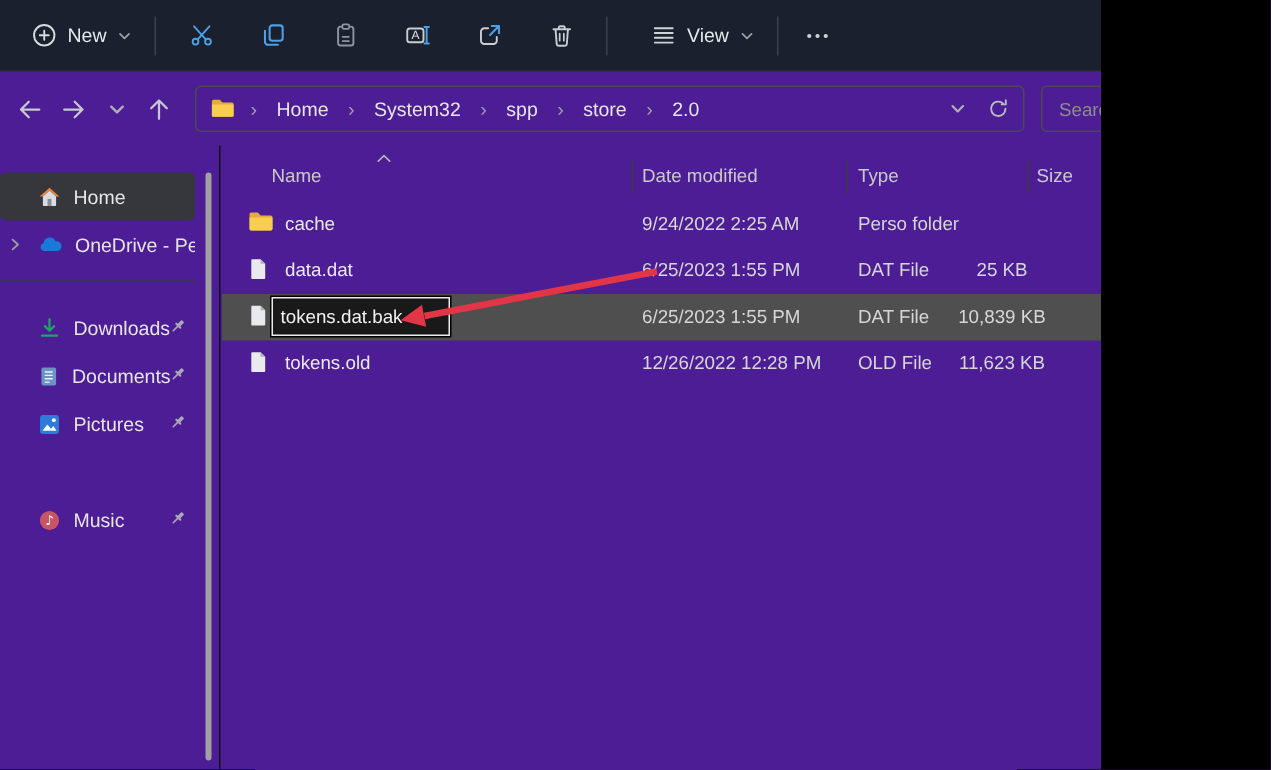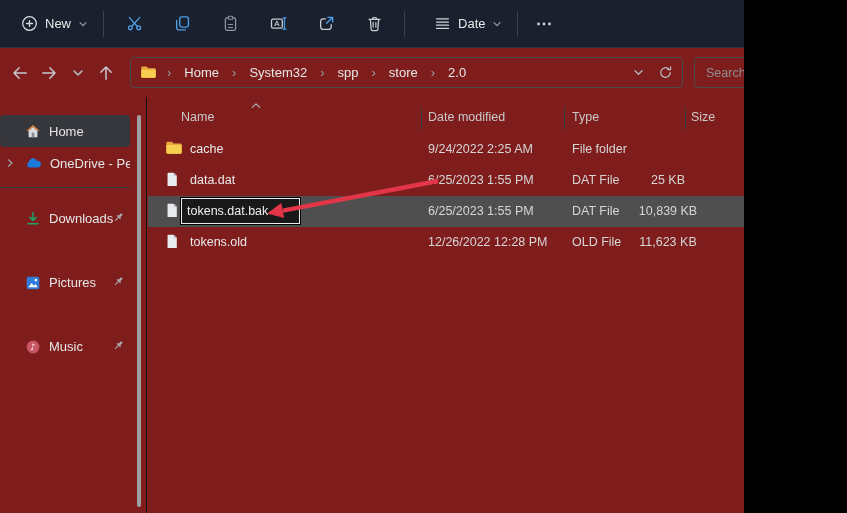--- a/index.html
+++ b/index.html
@@ -1,17 +1,17 @@
 <!DOCTYPE html>
 <html><head>
 <meta charset="utf-8">
 <style>
   html,body{margin:0;padding:0;background:#000;}
-  .screen{position:relative;width:734px;height:513px;background:#7f1d1d;overflow:hidden;
-          font-family:"Liberation Sans",sans-serif;color:#e8e8e8;font-size:13px;padding-left:10px;}
+  .screen{position:relative;width:734px;height:513px;background:#4c1d95;overflow:hidden;
+          font-family:"Liberation Sans",sans-serif;color:#e8e8e8;font-size:13px;}
   svg{display:block;}
   
   .toolbar{position:absolute;left:0;top:0;width:847px;height:48px;background:#1a202d;
            border-bottom:1px solid #31343d;display:flex;align-items:center;box-sizing:border-box;padding-left:12px;}
   .tb-btn{display:flex;align-items:center;gap:7px;padding:7px 9px;border-radius:4px;cursor:default;}
   .tb-label{color:#e7e9ec;}
   .tb-div{width:1px;height:26px;background:#3b4150;margin:0 6px;flex:none;}
   .icon-btn{width:48px;height:36px;display:flex;align-items:center;justify-content:center;border-radius:4px;flex:none;}
   
   .addr-row{position:absolute;left:0;top:49px;width:847px;height:48px;}
@@ -130,21 +130,21 @@
       </span>
     </div>
     <div class="tb-div"></div>
     <div style="width:14px"></div>
     <div class="tb-btn">
       <span>
         <svg width="17" height="17" viewBox="0 0 16 16">
             <path d="M2.4 3.6h11.2M2.4 6.6h11.2M2.4 9.6h11.2M2.4 12.6h11.2" stroke="#cfd3d8" stroke-width="1.2" stroke-linecap="round"></path>
           </svg>
       </span>
-      <span class="tb-label">Date</span>
+      <span class="tb-label">View</span>
       <span>
         <svg width="10" height="10" viewBox="0 0 10 10">
             <path d="M2 3.6l3 3 3-3" fill="none" stroke="#9aa0a6" stroke-width="1.2" stroke-linecap="round" stroke-linejoin="round"></path>
           </svg>
       </span>
     </div>
     <div class="tb-div"></div>
     <div class="icon-btn" style="width:40px">
       <span>
         <svg width="18" height="16" viewBox="0 0 18 16">
@@ -258,20 +258,38 @@
       <span class="pin">
         <svg width="13" height="13" viewBox="0 0 16 16">
             <g transform="rotate(45 8 8)">
               <rect x="6.5" y="2" width="3" height="4.8" rx="0.7" fill="#a7acb3"></rect>
               <rect x="4.8" y="6.5" width="6.4" height="1.7" rx="0.85" fill="#a7acb3"></rect>
               <path d="M8 8.4v4.8" stroke="#a7acb3" stroke-width="1.3" stroke-linecap="round"></path>
             </g>
           </svg>
       </span>
     </div>
+    <div class="side-item" style="top:138px">
+      <span>
+        <svg width="15" height="16" viewBox="0 0 16 16">
+            <rect x="2.8" y="1.6" width="10.4" height="12.8" rx="1.3" fill="#6b93c4"></rect>
+            <path d="M5.2 4.8h5.6M5.2 7.2h5.6M5.2 9.6h5.6M5.2 12h3.4" stroke="#eef2f7" stroke-width="1"></path>
+          </svg>
+      </span>
+      <span class="lbl">Documents</span>
+      <span class="pin">
+        <svg width="13" height="13" viewBox="0 0 16 16">
+            <g transform="rotate(45 8 8)">
+              <rect x="6.5" y="2" width="3" height="4.8" rx="0.7" fill="#a7acb3"></rect>
+              <rect x="4.8" y="6.5" width="6.4" height="1.7" rx="0.85" fill="#a7acb3"></rect>
+              <path d="M8 8.4v4.8" stroke="#a7acb3" stroke-width="1.3" stroke-linecap="round"></path>
+            </g>
+          </svg>
+      </span>
+    </div>
     <div class="side-item" style="top:170px">
       <span>
         <svg width="16" height="16" viewBox="0 0 16 16">
             <rect x="1.7" y="1.7" width="12.6" height="12.6" rx="2" fill="#2e7bd9"></rect>
             <circle cx="10.9" cy="5.1" r="1.3" fill="#fff"></circle>
             <path d="M3.3 12.2l3.3-4.2 2.4 2.8 1.6-1.8 2.1 3.2z" fill="#fff"></path>
           </svg>
       </span>
       <span class="lbl">Pictures</span>
       <span class="pin">
@@ -324,21 +342,21 @@
 
     <div class="row" style="top:37px">
       <span class="c-icon">
         <svg width="18" height="16" viewBox="0 0 16 14">
             <path d="M1.2 2.4a1 1 0 0 1 1-1h3.9l1.7 1.7h6a1 1 0 0 1 1 1v6.9a1 1 0 0 1-1 1H2.2a1 1 0 0 1-1-1z" fill="#e9a941"></path>
             <path d="M1.2 4.4h13.6v6.6a1 1 0 0 1-1 1H2.2a1 1 0 0 1-1-1z" fill="#f7ce4e"></path>
           </svg>
       </span>
       <span class="c-name">cache</span>
       <span class="c-date">9/24/2022 2:25 AM</span>
-      <span class="c-type">File folder</span>
+      <span class="c-type">Perso folder</span>
       <span class="c-size"></span>
     </div>
 
     <div class="row" style="top:68px">
       <span class="c-icon">
         <svg width="15" height="17" viewBox="0 0 16 17">
             <path d="M3.4 1.3h5.9l3.3 3.3v10.2a.7.7 0 0 1-.7.7H3.4a.7.7 0 0 1-.7-.7V2a.7.7 0 0 1 .7-.7z" fill="#e8eaed"></path>
             <path d="M9.3 1.3l3.3 3.3H9.3z" fill="#aeb2b8"></path>
           </svg>
       </span>

